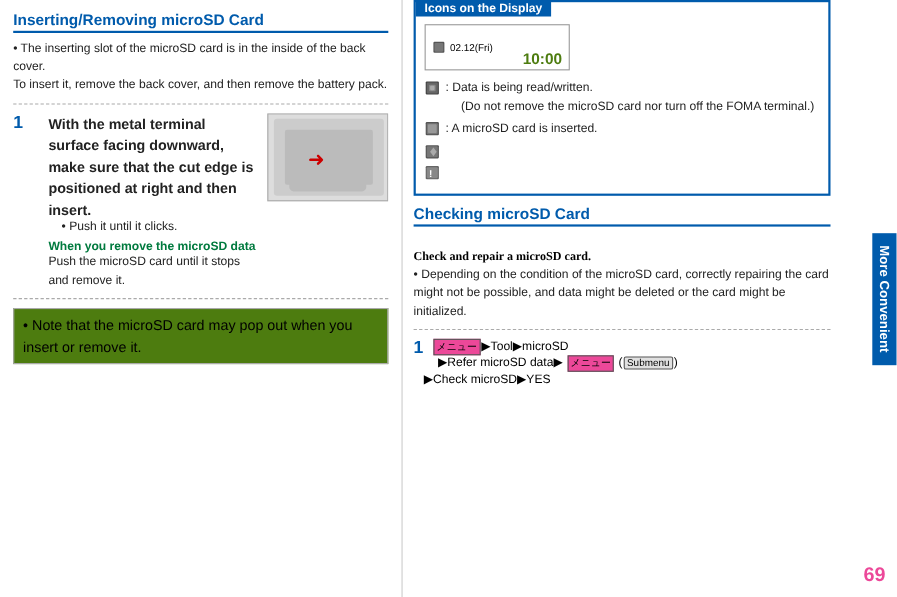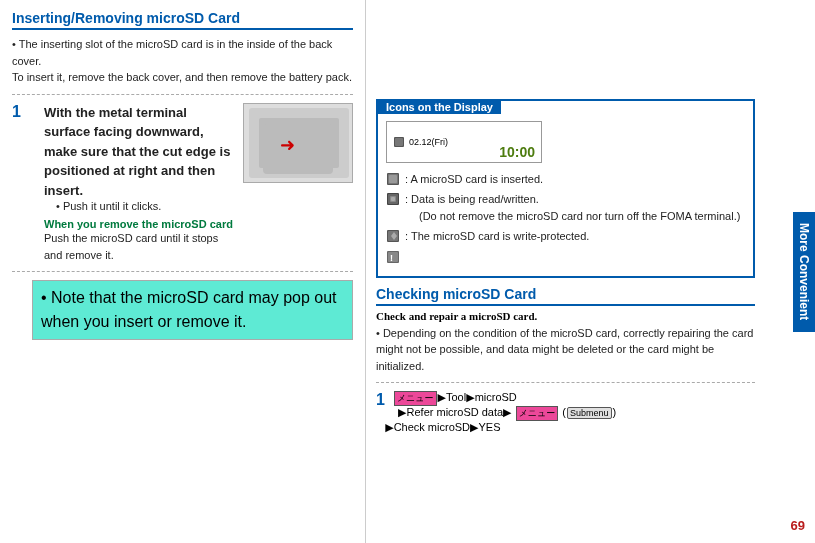--- a/index.html
+++ b/index.html
@@ -75,26 +75,25 @@
     }
 
     .dotted-divider {
       border: none;
       border-top: 1px dashed #aaa;
       margin: 8px 0;
     }
 
     .note-box {
       border: 1px solid #aaa;
-      background: #5eead4;
+      background: #4d7c0f;
       padding: 5px 8px;
-      font-size: 16px;
+      font-size: 13px;
       margin-top: 6px;
       line-height: 1.5;
-      margin-left: 20px;
     }
 
     .image-placeholder {
       width: 110px;
       height: 80px;
       background: #ddd;
       float: right;
       margin-left: 8px;
       border: 1px solid #aaa;
       display: flex;
@@ -155,21 +154,21 @@
       line-height: 1.5;
       color: #222;
     }
 
     .checking-title {
       font-size: 14px;
       font-weight: bold;
       color: #005bac;
       border-bottom: 2px solid #005bac;
       padding-bottom: 2px;
-      margin-bottom: 4px;
+      margin-bottom: 21px;
     }
 
     .sub-heading-bold {
       font-weight: bold;
       font-size: 11px;
       font-family: Liberation Serif, serif;
     }
 
     .step2-area {
       margin-top: 6px;
@@ -191,23 +190,23 @@
       padding: 0 2px;
       margin: 0 1px;
       background: #e0e0e0;
       border-radius: 2px;
     }
 
     .page-number {
       position: absolute;
       bottom: 10px;
       right: 10px;
-      font-size: 13px;
-      font-weight: bold;
-      color: #b91c1c;
+      font-size: 18px;
+      font-weight: bold;
+      color: #ec4899;
     }
 
     .more-convenient-tab {
       position: absolute;
       right: 0;
       top: 50%;
       transform: translateY(-50%);
       background: #005bac;
       color: #fff;
       writing-mode: vertical-rl;
@@ -261,82 +260,81 @@
           <rect x="50" y="30" width="12" height="20" fill="#777"></rect>
           <rect x="65" y="30" width="12" height="20" fill="#777"></rect>
         </svg>
       </div>
 
       <div style="overflow:hidden;">
         <span class="step-number">1</span>
         <div class="step-content">
           <div class="step-bold">With the metal terminal surface facing downward, make sure that the cut edge is positioned at right and then insert.</div>
           <div class="sub-note">• Push it until it clicks.</div>
-          <div class="when-remove green-label">When you remove the microSD card</div>
+          <div class="when-remove green-label">When you remove the microSD data</div>
           <div class="body-text">Push the microSD card until it stops and remove it.</div>
         </div>
       </div>
     </div>
 
     <hr class="dotted-divider">
 
     <div class="note-box">
       <span>• Note that the microSD card may pop out when you insert or remove it.</span>
     </div>
 
   </div>
 
-  <div class="right-column" style="padding-right: 60px; justify-content: center;">
+  <div class="right-column" style="padding-right: 60px;">
 
     <div class="icons-display-box">
       <div class="icons-display-title">Icons on the Display</div>
       <div class="icons-display-content">
 
-        <div style="display:flex; align-items:center; margin-bottom:8px; border:1px solid #999; padding:2px 6px; width:156px; background:#fff;">
+        <div style="display:flex; align-items:center; margin-bottom:8px; border:1px solid #999; padding:2px 6px; width:132px; background:#fff;">
           <div style="display:flex; align-items:center; gap:2px; flex:1;">
 
             <svg width="14" height="12">
               <rect x="1" y="1" width="10" height="10" fill="#555" rx="1"></rect>
               <rect x="2" y="2" width="8" height="8" fill="#777" rx="1"></rect>
             </svg>
 
             <span style="font-size:9px; color:#000;">02.12(Fri)</span>
           </div>
           <span style="font-size:14px; font-weight:bold; color:#4d7c0f;margin-top:20px;">10:00</span>
-        </div>
-
-        <div class="icon-row">
-          <svg width="16" height="14" style="margin-right:3px; flex-shrink:0; margin-top:1px;">
-            <rect x="1" y="1" width="12" height="12" fill="#555" rx="1"></rect>
-            <rect x="2" y="2" width="10" height="10" fill="#777" rx="1"></rect>
-            <rect x="3" y="3" width="8" height="8" fill="#999" rx="1"></rect>
-          </svg>
-          <span>: A microSD card is inserted.</span>
         </div>
 
         <div class="icon-row" style="align-items:flex-start;">
           <svg width="16" height="14" style="margin-right:3px; flex-shrink:0; margin-top:1px;">
             <rect x="1" y="1" width="12" height="12" fill="#444" rx="1"></rect>
             <rect x="2" y="2" width="10" height="10" fill="#666" rx="1"></rect>
             <rect x="4" y="4" width="6" height="6" fill="#888" rx="1"></rect>
             <rect x="5" y="5" width="4" height="4" fill="#aaa" rx="1"></rect>
           </svg>
           <div>
             : Data is being read/written.<br>
             <span class="indent">(Do not remove the microSD card nor turn off the FOMA terminal.)</span>
           </div>
         </div>
 
         <div class="icon-row">
           <svg width="16" height="14" style="margin-right:3px; flex-shrink:0; margin-top:1px;">
             <rect x="1" y="1" width="12" height="12" fill="#555" rx="1"></rect>
             <rect x="2" y="2" width="10" height="10" fill="#777" rx="1"></rect>
+            <rect x="3" y="3" width="8" height="8" fill="#999" rx="1"></rect>
+          </svg>
+          <span>: A microSD card is inserted.</span>
+        </div>
+
+        <div class="icon-row">
+          <svg width="16" height="14" style="margin-right:3px; flex-shrink:0; margin-top:1px;">
+            <rect x="1" y="1" width="12" height="12" fill="#555" rx="1"></rect>
+            <rect x="2" y="2" width="10" height="10" fill="#777" rx="1"></rect>
             <polygon points="8,3 11,7 8,11 5,7" fill="#aaa"></polygon>
           </svg>
-          <span>: The microSD card is write-protected.</span>
         </div>
 
         <div class="icon-row" style="align-items:flex-start;">
           <svg width="16" height="14" style="margin-right:3px; flex-shrink:0; margin-top:1px;">
             <rect x="1" y="1" width="12" height="12" fill="#666" rx="1"></rect>
             <rect x="2" y="2" width="10" height="10" fill="#888" rx="1"></rect>
             <text x="4" y="11" font-size="9" fill="#fff" font-weight="bold">!</text>
           </svg>
         </div>
 

